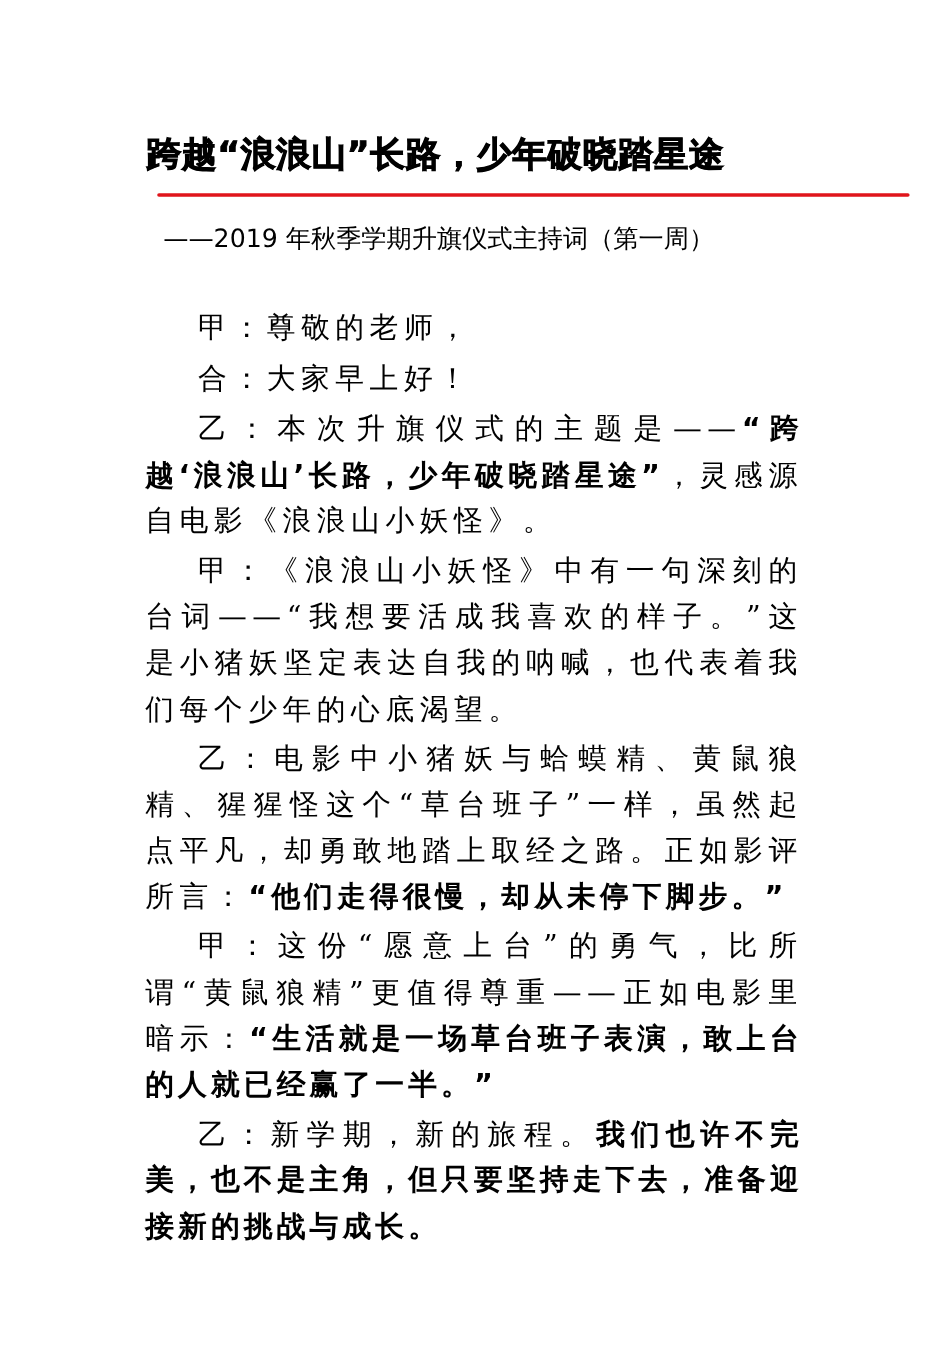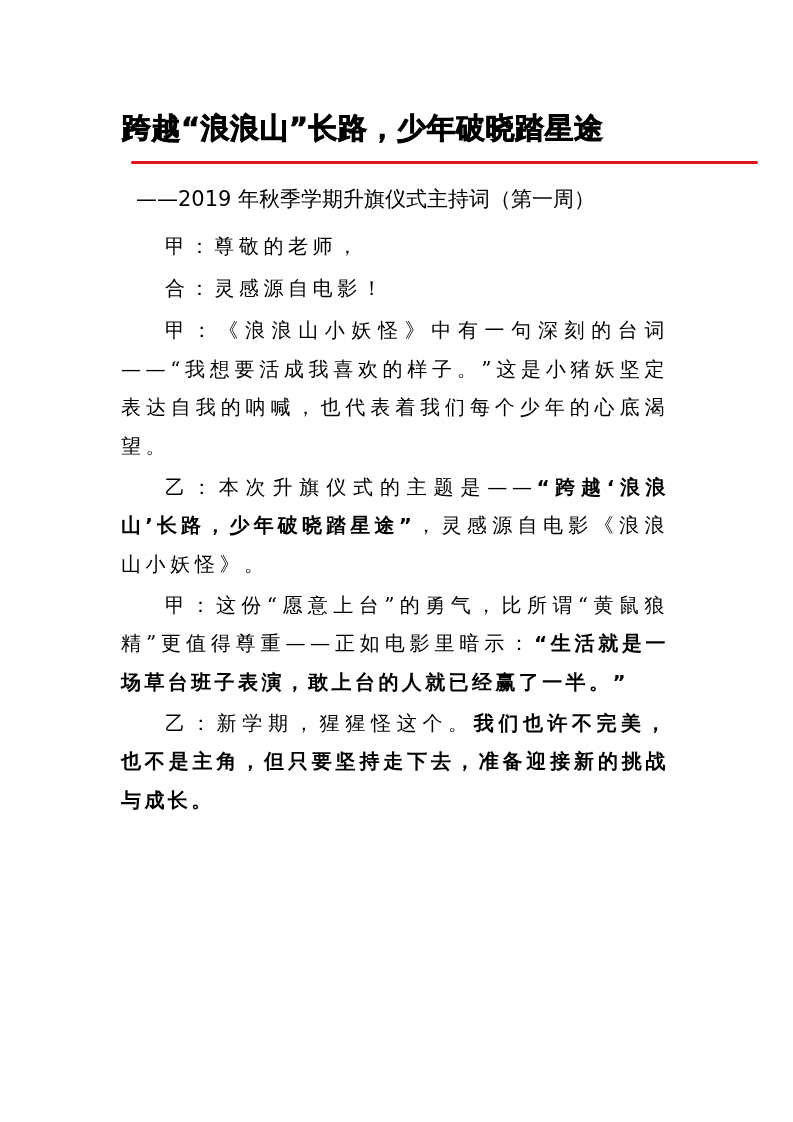--- a/index.html
+++ b/index.html
@@ -51,24 +51,24 @@
       margin: 0;
       font-family: "DejaVu Sans", sans-serif;
       font-weight: normal;
       font-size: 21px;
       line-height: 30px;
       white-space: nowrap;
     }
     .body {
       position: absolute;
       left: 121px;
-      top: 227px;
+      top: 254px;
       width: 548px;
       font-family: "DejaVu Serif", serif;
-      font-size: 20px;
+      font-size: 24px;
       line-height: 38.5px;
       letter-spacing: 4.6px;
       text-align: justify;
     }
     .para {
       margin: 0 0 2.5px 0;
       text-indent: 44px;
     }
     .para.short {
       margin-bottom: 3.5px;
@@ -95,36 +95,39 @@
   <h2 class="doc-subtitle">——2019 年秋季学期升旗仪式主持词（第一周）</h2>
 
   <div class="body">
 
     <p class="para short">
       <span class="speaker">甲：</span><span>尊敬的老师，</span>
     </p>
 
 
     <p class="para short">
-      <span class="speaker">合：</span><span>灵感源自电影！</span>
+      <span class="speaker">合：</span><span>大家早上好！</span>
     </p>
 
+
+    <p class="para">
+      <span class="speaker">乙：</span><span>本次升旗仪式的主题是——</span><span class="strong">“跨越‘浪浪山’长路，少年破晓踏星途”</span><span>，灵感源自电影《浪浪山小妖怪》。</span>
+    </p>
 
     <p class="para">
       <span class="speaker">甲：</span><span>《浪浪山小妖怪》中有一句深刻的台词——“我想要活成我喜欢的样子。”这是小猪妖坚定表达自我的呐喊，也代表着我们每个少年的心底渴望。</span>
     </p>
 
     <p class="para">
-      <span class="speaker">乙：</span><span>本次升旗仪式的主题是——</span><span class="strong">“跨越‘浪浪山’长路，少年破晓踏星途”</span><span>，灵感源自电影《浪浪山小妖怪》。</span>
+      <span class="speaker">乙：</span><span>电影中小猪妖与蛤蟆精、黄鼠狼精、猩猩怪这个“草台班子”一样，虽然起点平凡，却勇敢地踏上取经之路。正如影评所言：</span><span class="strong">“他们走得很慢，却从未停下脚步。”</span>
     </p>
-
 
     <p class="para">
       <span class="speaker">甲：</span><span>这份“愿意上台”的勇气，比所谓“黄鼠狼精”更值得尊重——正如电影里暗示：</span><span class="strong">“生活就是一场草台班子表演，敢上台的人就已经赢了一半。”</span>
     </p>
 
     <p class="para">
-      <span class="speaker">乙：</span><span>新学期，猩猩怪这个。</span><span class="strong">我们也许不完美，也不是主角，但只要坚持走下去，准备迎接新的挑战与成长。</span>
+      <span class="speaker">乙：</span><span>新学期，新的旅程。</span><span class="strong">我们也许不完美，也不是主角，但只要坚持走下去，准备迎接新的挑战与成长。</span>
     </p>
 
 
   </div>
 </div>
 
 </body></html>

